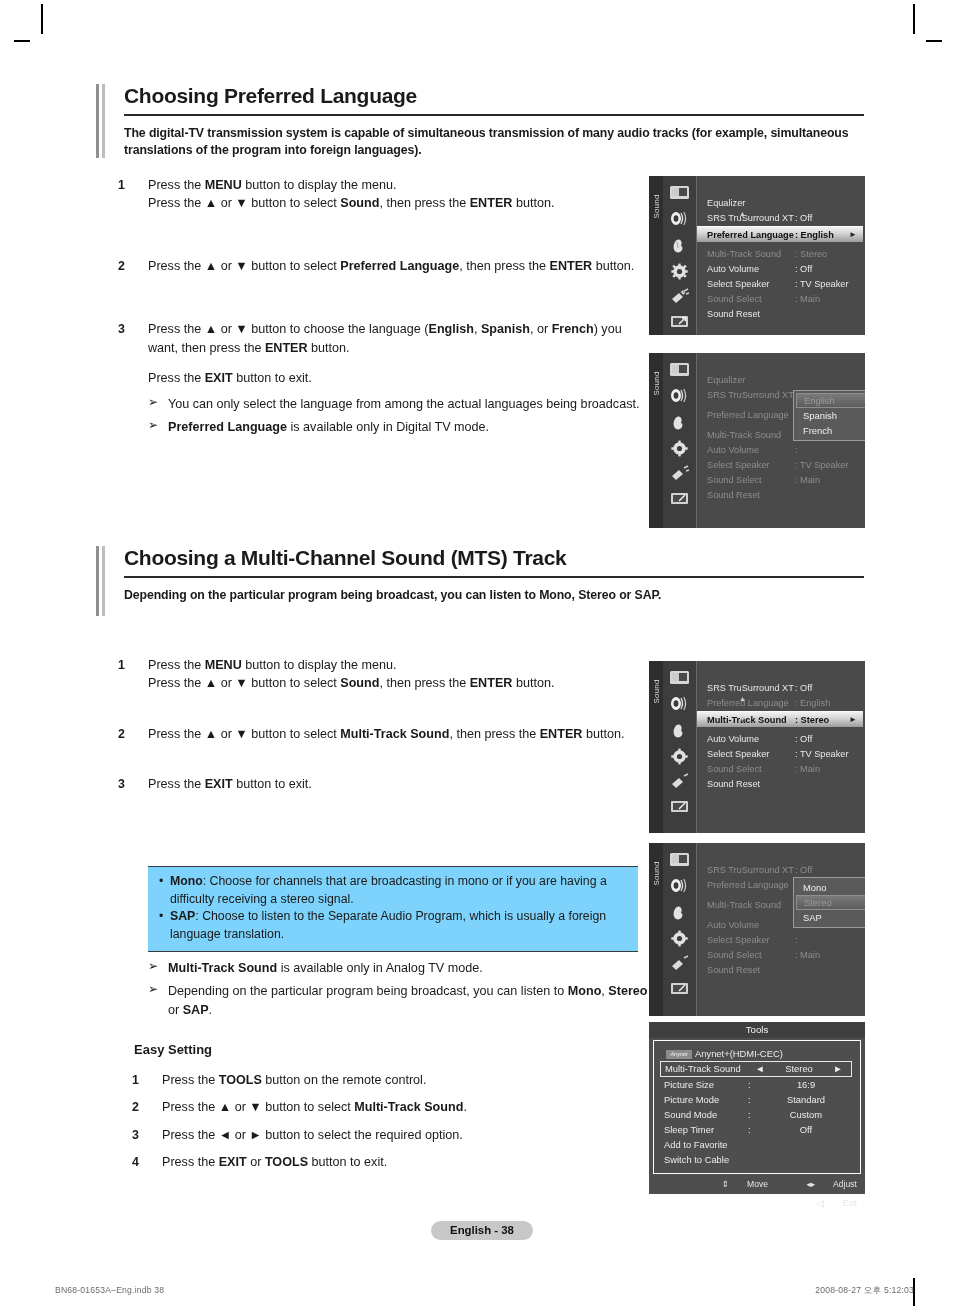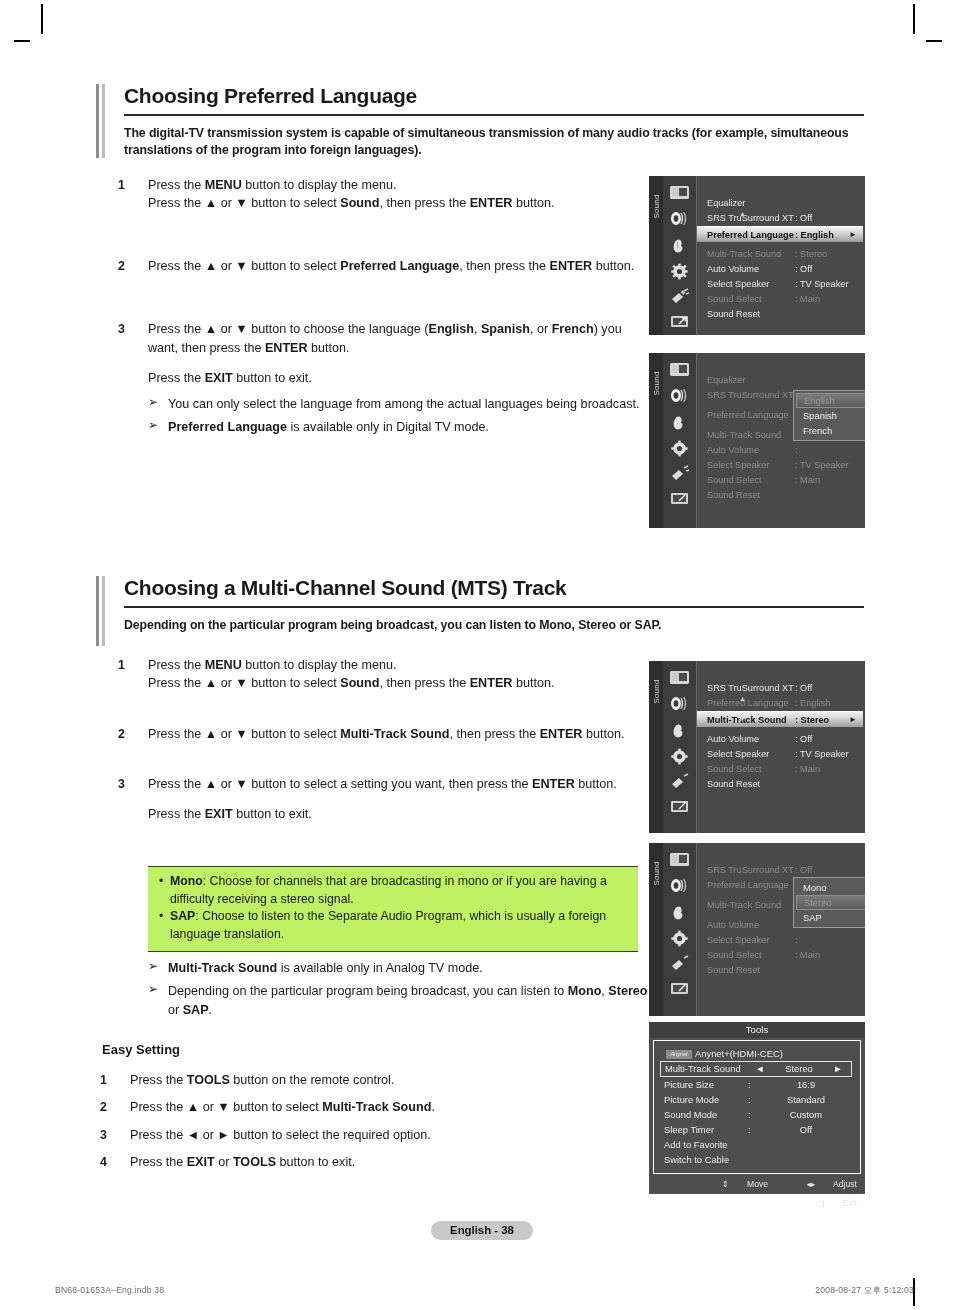--- a/index.html
+++ b/index.html
@@ -54,21 +54,21 @@
   }
   .sub { padding-left: 38px; }
   .bullet-note { position: relative; padding-left: 58px; margin-top: 5px; }
   .bullet-note .arrow {
     position: absolute; left: 38px; top: -1px; font-size: 12px; line-height: 1.4;
   }
   b { font-weight: bold; }
 
   
   .infobox {
-    background: #bef264;
+    background: #7dd3fc;
     border-top: 1.5px solid #3a3a3a;
     border-bottom: 1.5px solid #3a3a3a;
     font-size: 12.3px; line-height: 1.44;
     padding: 6px 10px 7px 10px;
   }
   .infobox ul { margin: 0; padding: 0; list-style: none; }
   .infobox li { position: relative; padding-left: 12px; }
   .infobox li:before {
     content: "\2022"; position: absolute; left: 1px; top: 0;
   }
@@ -396,21 +396,21 @@
       <div class="osd-row dim"><span class="lbl">Sound Select</span><span class="val">: Main</span></div>
       <div class="osd-row dim"><span class="lbl">Sound Reset</span><span class="val"></span></div>
     </div>
     <div class="osd-pop" style="left:144px; top:37px; width:78px;">
       <div class="cur">English</div>
       <div>Spanish</div>
       <div>French</div>
     </div>
   </div>
 
-  <div class="section" style="left:96px; top:576px; width:768px;">
+  <div class="section" style="left:96px; top:546px; width:768px;">
     <div class="sec-bars" style="height:70px;">
         <i class="b1"></i>
         <i class="b2"></i>
       </div>
     <div class="sec-title">Choosing a Multi-Channel Sound (MTS) Track</div>
     <div class="sec-rule"></div>
     <div class="sec-lead">Depending on the particular program being broadcast, you can listen to Mono, Stereo or SAP.</div>
   </div>
 
   <div class="steps" style="left:110px; top:656px; width:530px;">
@@ -427,23 +427,20 @@
 
     <div class="step" style="margin-top:32px;">
       <span class="step-num">2</span>
       <div>
         <span>Press the ▲ or ▼ button to select </span><b>Multi-Track Sound</b><span>, then press the </span><b>ENTER</b><span> button.</span>
       </div>
     </div>
 
     <div class="step" style="margin-top:32px;">
       <span class="step-num">3</span>
-      <div>
-        <span>Press the ▲ or ▼ button to select a setting you want, then press the </span><b>ENTER</b><span> button.</span>
-      </div>
       <div style="margin-top:11px;">
         <span>Press the </span><b>EXIT</b><span> button to exit.</span>
       </div>
     </div>
   </div>
 
   <div class="infobox" style="position:absolute; left:148px; top:866px; width:490px;">
     <ul>
       <li><b>Mono</b><span>: Choose for channels that are broadcasting in mono or if you are having a difficulty receiving a stereo signal.</span></li>
       <li><b>SAP</b><span>: Choose to listen to the Separate Audio Program, which is usually a foreign language translation.</span></li>
@@ -454,21 +451,21 @@
     <div class="bullet-note" style="padding-left:20px; margin-top:0;">
       <span class="arrow" style="left:0;">➢</span>
       <b>Multi-Track Sound</b><span> is available only in Analog TV mode.</span>
     </div>
     <div class="bullet-note" style="padding-left:20px; margin-top:5px;">
       <span class="arrow" style="left:0;">➢</span>
       <span>Depending on the particular program being broadcast, you can listen to </span><b>Mono</b><span>, </span><b>Stereo</b><span> or </span><b>SAP</b><span>.</span>
     </div>
   </div>
 
-  <div class="steps" style="left:92px; top:1041px; width:530px;">
+  <div class="steps" style="left:124px; top:1041px; width:530px;">
     <div class="easy-title" style="padding-left:10px;">Easy Setting</div>
     <div class="step" style="margin-top:11px;">
       <span class="step-num">1</span>
       <div><span>Press the </span><b>TOOLS</b><span> button on the remote control.</span></div>
     </div>
     <div class="step" style="margin-top:9px;">
       <span class="step-num">2</span>
       <div><span>Press the ▲ or ▼ button to select </span><b>Multi-Track Sound</b><span>.</span></div>
     </div>
     <div class="step" style="margin-top:9px;">

